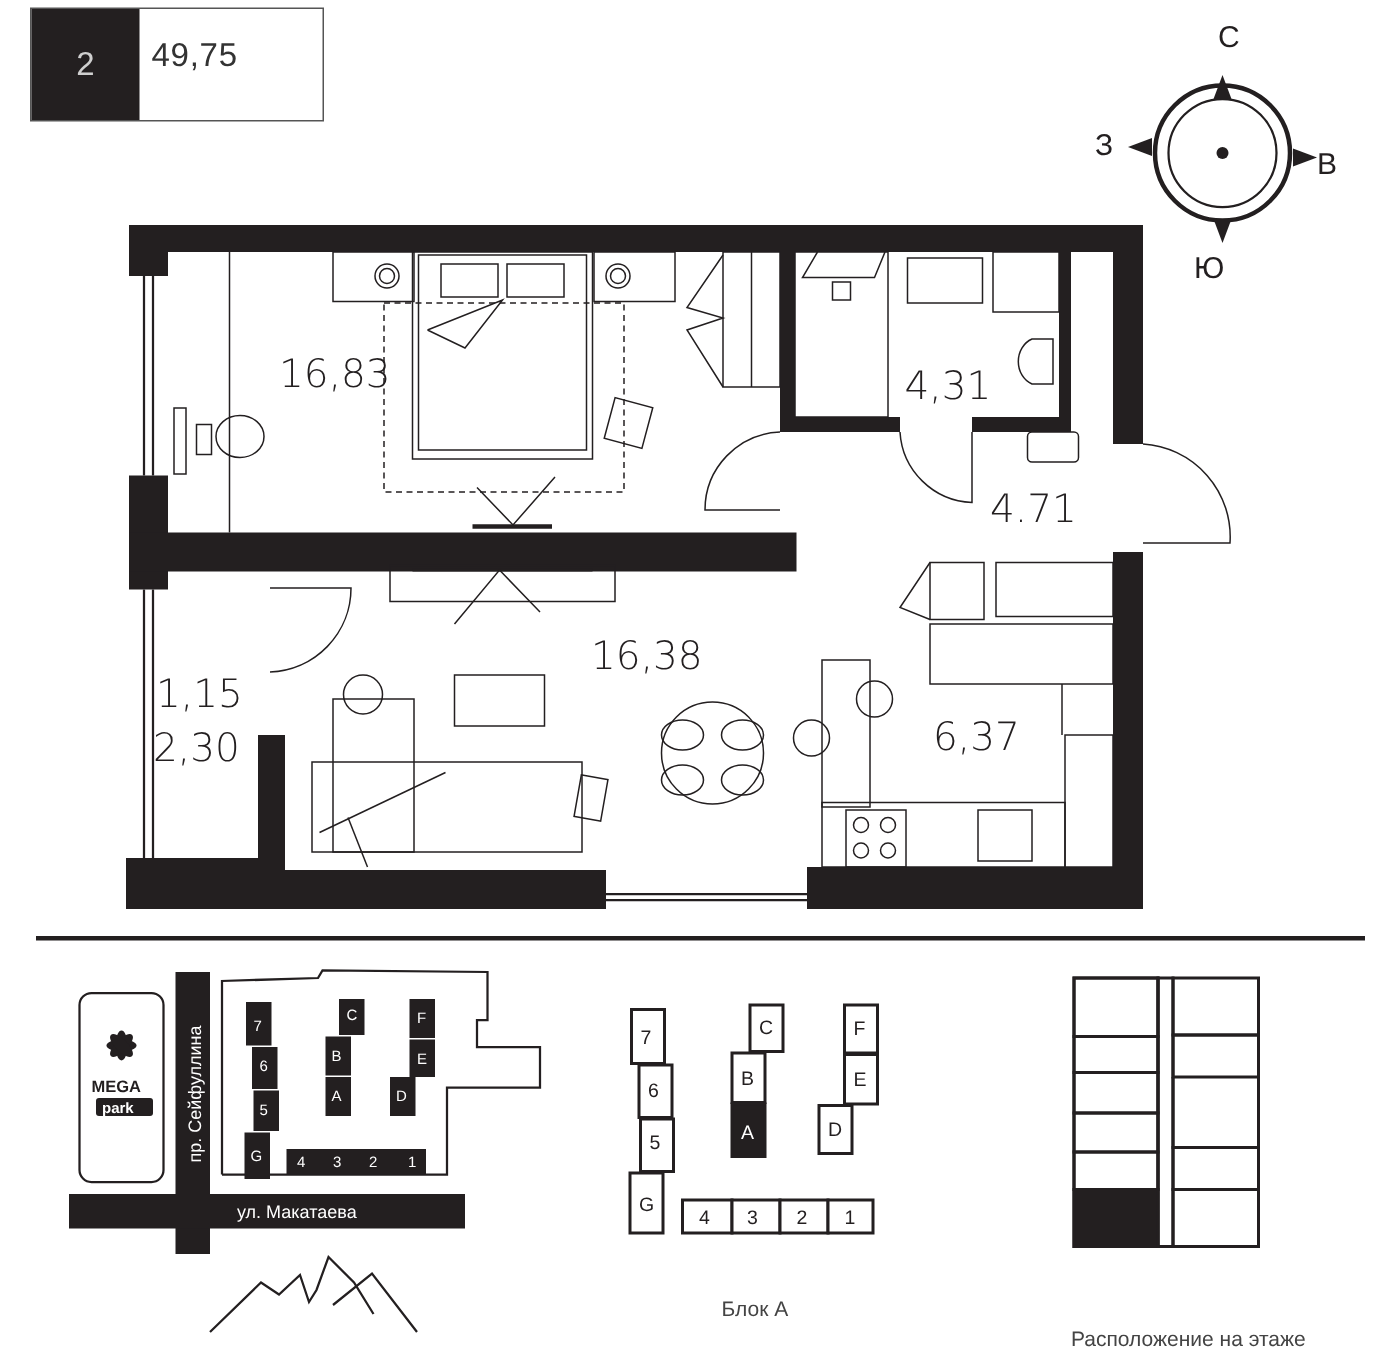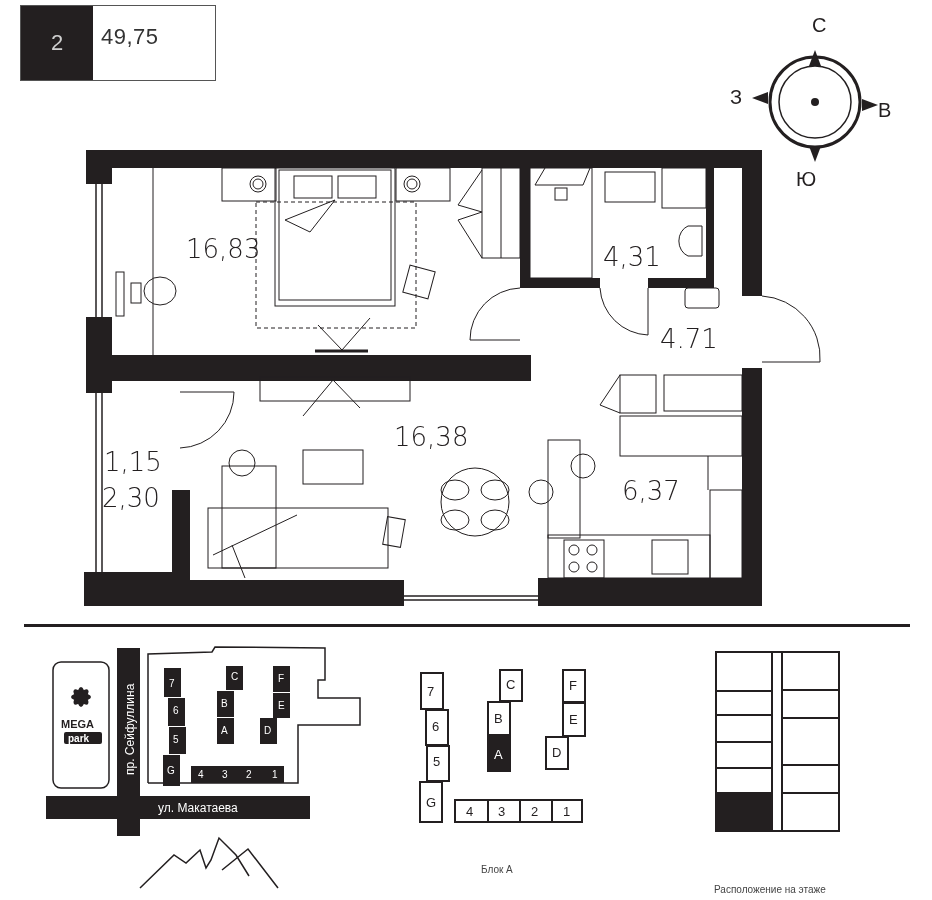--- a/index.html
+++ b/index.html
@@ -4,21 +4,21 @@
 <style>
   html, body { margin: 0; padding: 0; background: #ffffff; }
   body { width: 932px; height: 900px; position: relative; overflow: hidden; font-family: "Liberation Sans", sans-serif; color: #231f20; }
   .abs { position: absolute; }
   .rooms-box { left: 20px; top: 5px; width: 194px; height: 74px; border: 1px solid #555; background: #fff; }
   .rooms-count { left: 0; top: 0; width: 72px; height: 74px; background: #231f20; color: #cfcfcf; font-size: 22px; display: flex; align-items: center; justify-content: center; }
   .total-area { left: 80px; top: 18px; font-size: 22px; color: #333; letter-spacing: 0.5px; }
   .compass-label { font-size: 20px; color: #231f20; }
   svg text { font-family: "Liberation Sans", sans-serif; }
   .area-label { font-family: "DejaVu Sans", sans-serif; font-weight: 300; fill: #231f20; }
-  .caption { font-size: 10px; color: #444; }
+  .caption { font-size: 14px; color: #444; }
 </style>
 </head>
 <body>
 
 <div class="abs rooms-box">
   <div class="abs rooms-count">2</div>
   <div class="abs total-area">49,75</div>
 </div>
 
 <svg class="abs" style="left:740px;top:10px" width="170" height="185">

